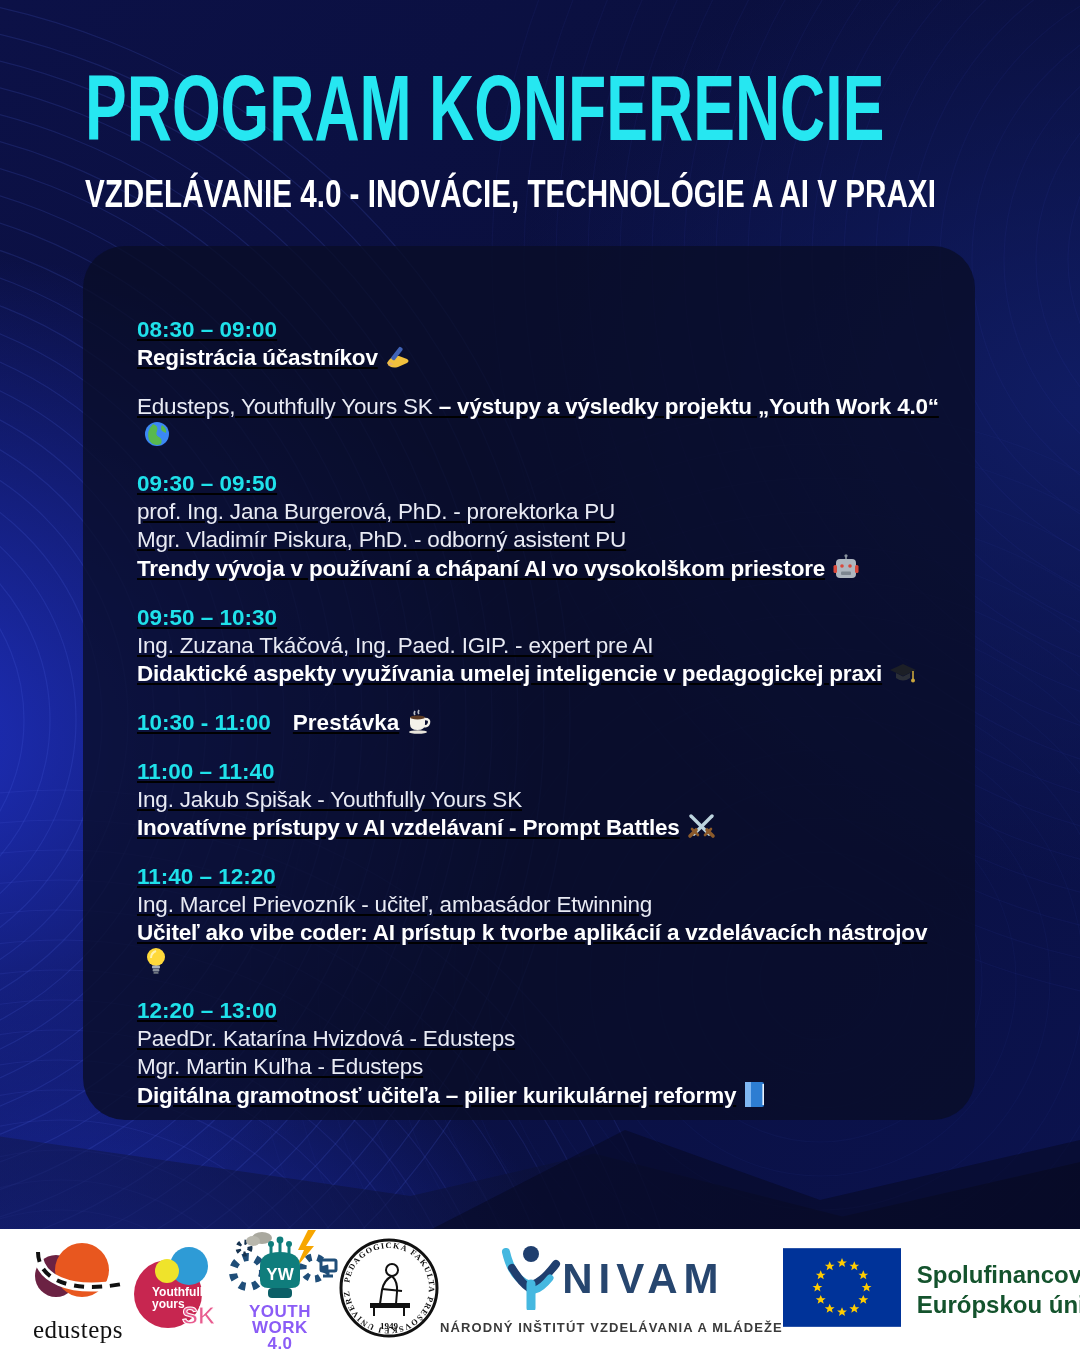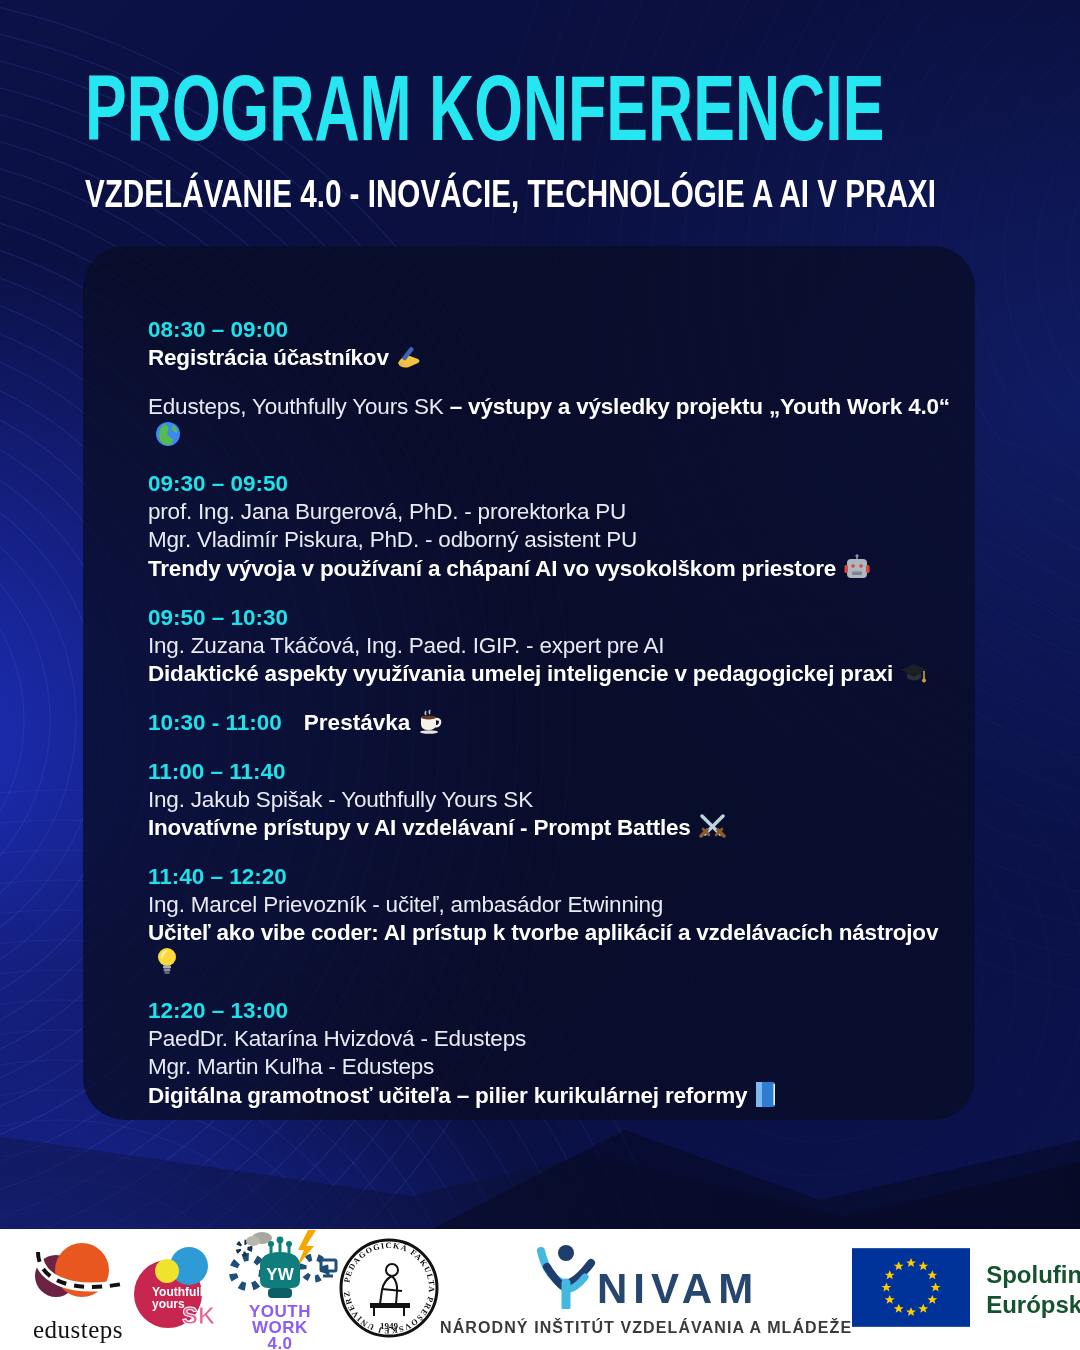--- a/index.html
+++ b/index.html
@@ -31,40 +31,40 @@
   }
   .subtitle{
     margin-top:18px;font-size:39px;font-weight:700;color:#ffffff;
     transform:scaleX(.76);transform-origin:left top;white-space:nowrap;letter-spacing:0;
   }
   
   .card{
     position:absolute;left:83px;top:246px;width:892px;height:874px;border-radius:42px;
     background:rgba(9,13,38,.78);
   }
-  .schedule{position:absolute;left:148px;top:316px;width:810px;}
+  .schedule{position:absolute;left:137px;top:316px;width:810px;text-decoration:underline;}
   .sched-item{margin-bottom:21px;}
   .line{font-size:22.5px;line-height:28px;color:#e9ebf4;font-weight:400;letter-spacing:-.2px;}
   .time{color:#1fe1ea;font-weight:700;font-size:22.5px;line-height:28px;}
   .bold{color:#ffffff;font-weight:700;}
   .inline-t{margin-left:22px;}
   .emoji{display:inline-block;vertical-align:-5px;margin-left:7px;line-height:0;}
   .emoji svg{display:block;}
   
   .footer{
     position:absolute;left:0;bottom:0;width:1080px;height:121px;background:#ffffff;
     display:flex;align-items:center;justify-content:space-between;
     padding:0 30px;box-sizing:border-box;
   }
   .logo{display:flex;flex-direction:column;align-items:center;justify-content:center;}
   .edusteps-caption{font-size:25px;color:#111;margin-top:2px;font-weight:400;letter-spacing:.5px;font-family:Liberation Serif, serif;}
   .yw-caption{font-size:17px;font-weight:800;color:#8b5cf6;letter-spacing:.5px;line-height:16px;text-align:center;}
-  .nivam-row{display:flex;align-items:flex-end;}
+  .nivam-row{display:flex;align-items:center;}
   .nivam-word{font-size:42px;font-weight:600;color:#27466f;letter-spacing:6px;}
-  .nivam-caption{font-size:16px;font-weight:700;color:#3a3a3a;letter-spacing:1.1px;margin-top:6px;white-space:nowrap;}
+  .nivam-caption{font-size:13px;font-weight:700;color:#3a3a3a;letter-spacing:1.1px;margin-top:6px;white-space:nowrap;}
   .eu{display:flex;align-items:center;gap:16px;}
   .eu-text{font-size:24px;font-weight:700;color:#14532d;line-height:30px;}
 </style>
 </head>
 <body>
 
 <div class="bg">
   <svg id="contours" width="1080" height="1350" viewBox="0 0 1080 1350">
       <circle cx="-160" cy="720" r="80" fill="none" stroke="#5a6ef0" stroke-opacity="0.16" stroke-width="1.2"></circle>
       <circle cx="-160" cy="720" r="106" fill="none" stroke="#5a6ef0" stroke-opacity="0.16" stroke-width="1.2"></circle>

